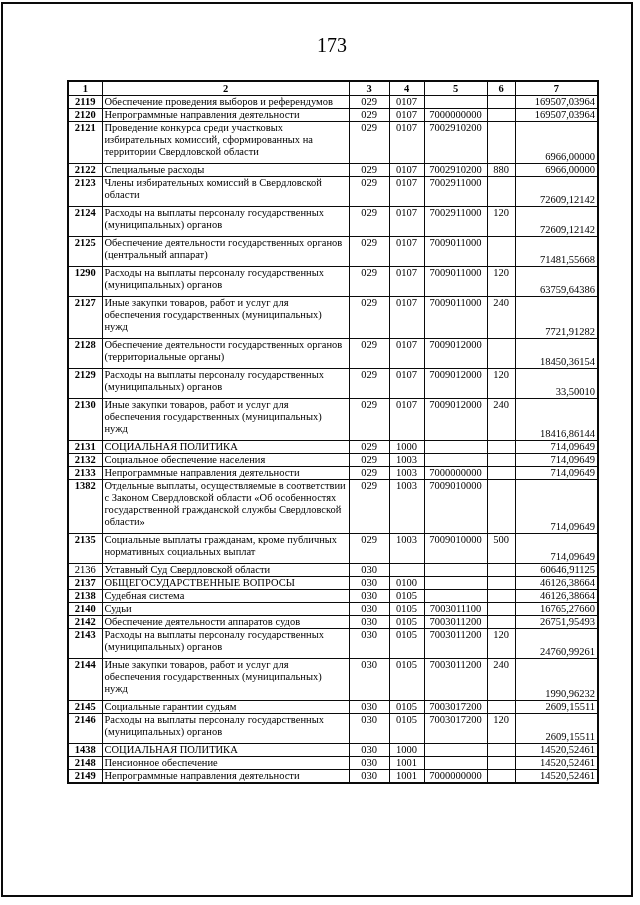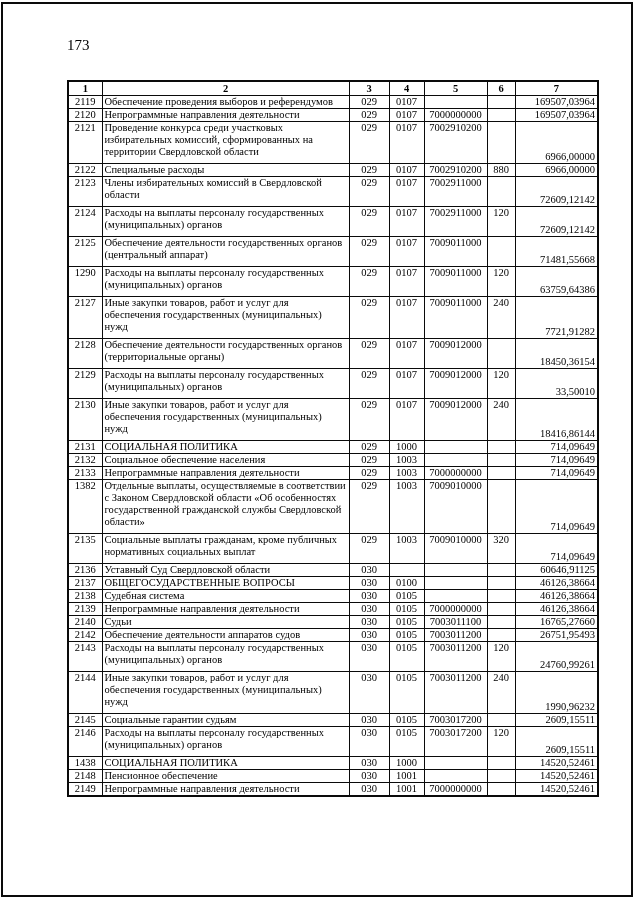--- a/index.html
+++ b/index.html
@@ -18,22 +18,22 @@
     top: 2px;
     width: 632px;
     height: 895px;
     border: 2px solid #0a0a0a;
     box-sizing: border-box;
     pointer-events: none;
   }
   .page-number {
     margin: 36px 0 0 67px;
     width: 530px;
-    text-align: left;
-    font-size: 15px;
+    text-align: center;
+    font-size: 20px;
     line-height: 18px;
   }
   table.budget {
     margin: 26px 0 0 67px;
     border-collapse: collapse;
     table-layout: fixed;
     width: 530px;
     border: 2px solid #0a0a0a;
     font-size: 10.5px;
     line-height: 12px;
@@ -42,21 +42,21 @@
     border: 1px solid #0a0a0a;
     padding: 0 2px;
     overflow: hidden;
   }
   table.budget th {
     font-weight: bold;
     text-align: center;
     height: 13px;
     padding: 0;
   }
-  td.c-num  { text-align: center; vertical-align: top; }
+  td.c-num  { text-align: center; vertical-align: top; font-weight: bold; }
   td.c-name { text-align: left; vertical-align: top; padding: 0 3px; }
   td.c-grbs, td.c-sect, td.c-targ, td.c-kind { text-align: center; vertical-align: top; }
   td.c-sum  { text-align: right; vertical-align: bottom; padding-right: 2px; }
   tr.row-multi td.c-name { padding-bottom: 5px; margin-left: 17px; }
   tr.row-bold td { font-weight: normal; }
 </style>
 </head>
 <body>
 
 <div class="page-frame"></div>
@@ -228,21 +228,21 @@
         <td class="c-targ">7009010000</td>
         <td class="c-kind"></td>
         <td class="c-sum">714,09649</td>
       </tr>
       <tr class="row-multi">
         <td class="c-num">2135</td>
         <td class="c-name"><span class="nm">Социальные выплаты гражданам, кроме публичных нормативных социальных выплат</span></td>
         <td class="c-grbs">029</td>
         <td class="c-sect">1003</td>
         <td class="c-targ">7009010000</td>
-        <td class="c-kind">320</td>
+        <td class="c-kind">500</td>
         <td class="c-sum">714,09649</td>
       </tr>
       <tr class="row-bold">
         <td class="c-num">2136</td>
         <td class="c-name"><span class="nm">Уставный Суд Свердловской области</span></td>
         <td class="c-grbs">030</td>
         <td class="c-sect"></td>
         <td class="c-targ"></td>
         <td class="c-kind"></td>
         <td class="c-sum">60646,91125</td>
@@ -255,29 +255,20 @@
         <td class="c-targ"></td>
         <td class="c-kind"></td>
         <td class="c-sum">46126,38664</td>
       </tr>
       <tr>
         <td class="c-num">2138</td>
         <td class="c-name"><span class="nm">Судебная система</span></td>
         <td class="c-grbs">030</td>
         <td class="c-sect">0105</td>
         <td class="c-targ"></td>
-        <td class="c-kind"></td>
-        <td class="c-sum">46126,38664</td>
-      </tr>
-      <tr>
-        <td class="c-num">2139</td>
-        <td class="c-name"><span class="nm">Непрограммные направления деятельности</span></td>
-        <td class="c-grbs">030</td>
-        <td class="c-sect">0105</td>
-        <td class="c-targ">7000000000</td>
         <td class="c-kind"></td>
         <td class="c-sum">46126,38664</td>
       </tr>
       <tr>
         <td class="c-num">2140</td>
         <td class="c-name"><span class="nm">Судьи</span></td>
         <td class="c-grbs">030</td>
         <td class="c-sect">0105</td>
         <td class="c-targ">7003011100</td>
         <td class="c-kind"></td>

